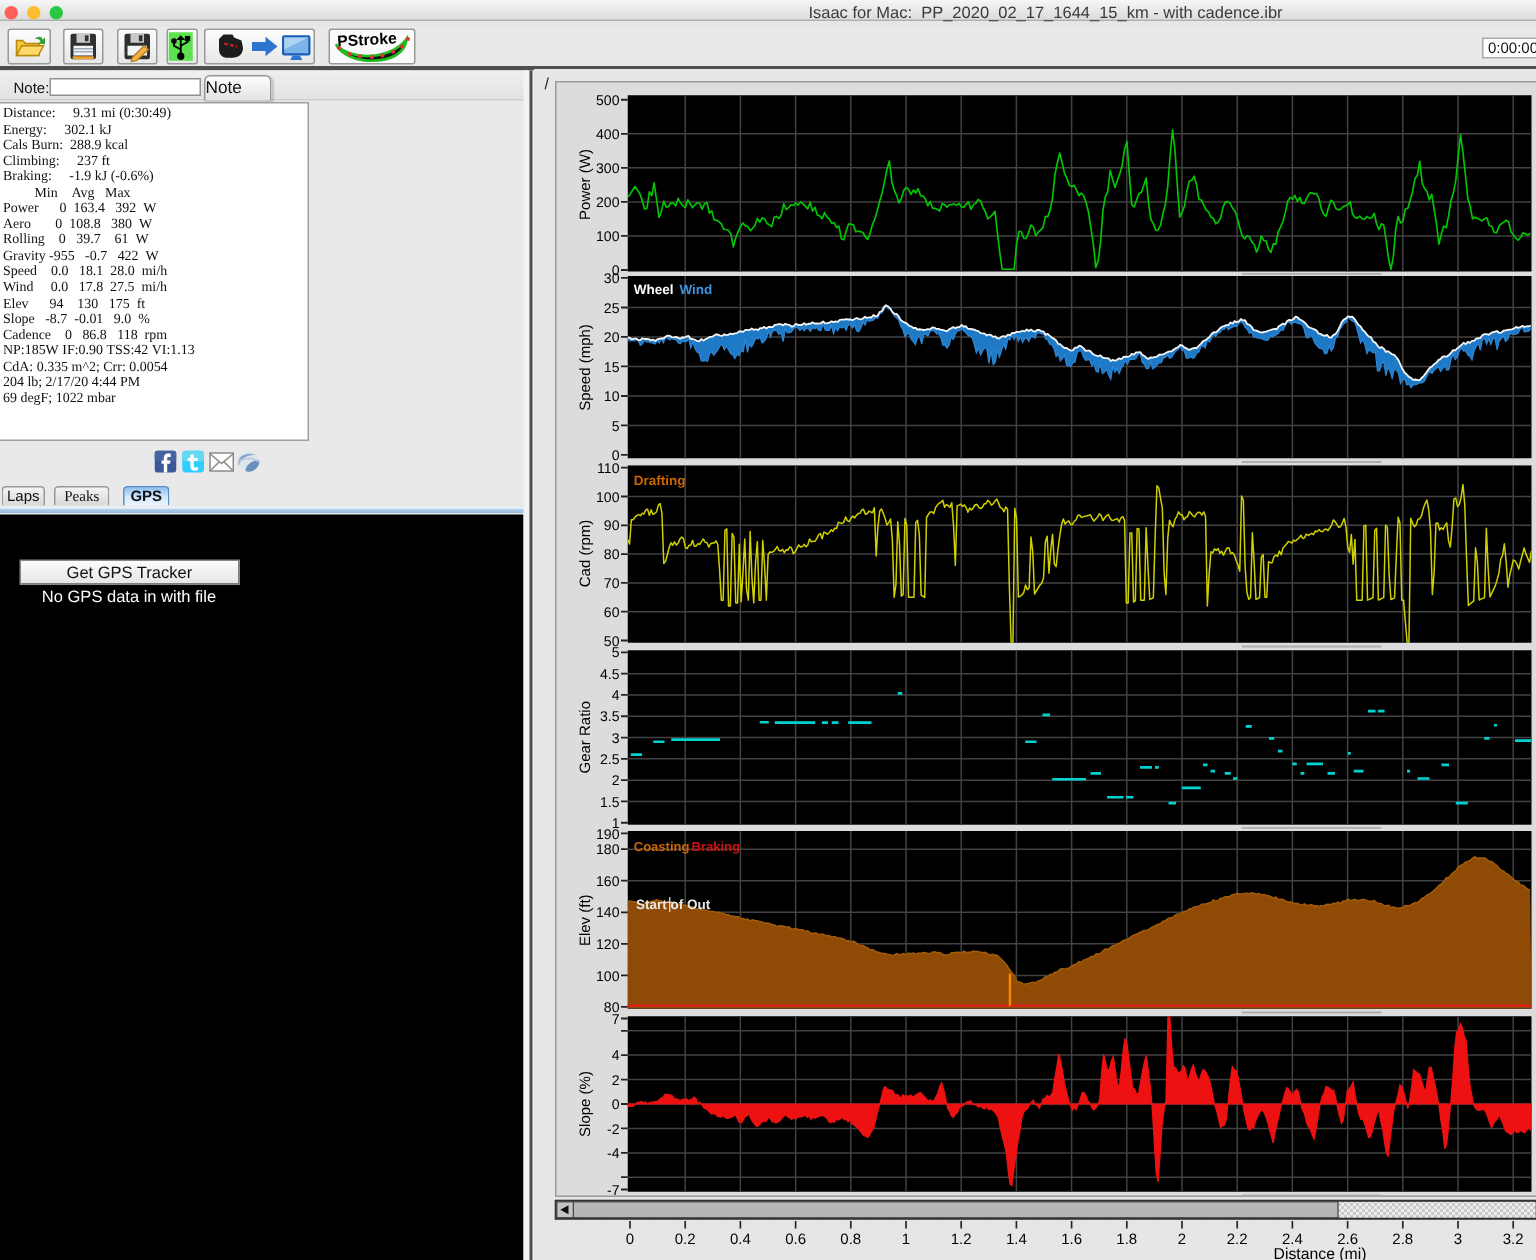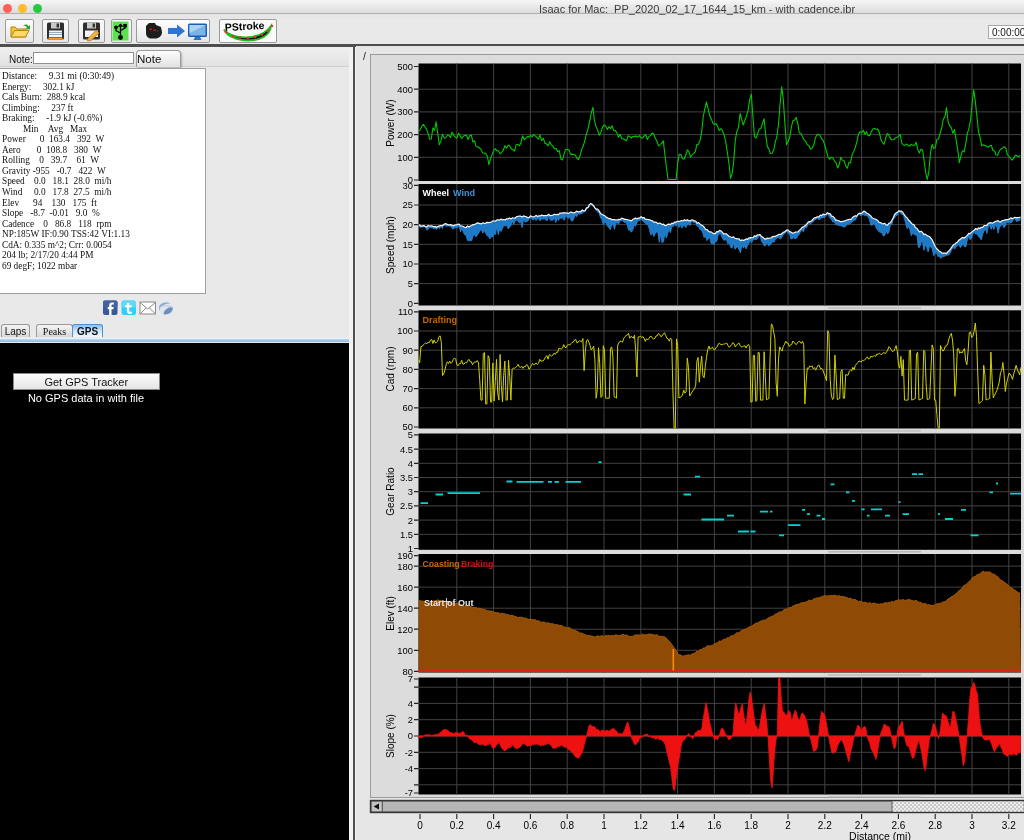--- a/index.html
+++ b/index.html
@@ -157,21 +157,21 @@
       <path d="M37 2.5 L44.7 9 L52.5 2.5 M37 14 L43 8 M52.5 14 L46.5 8" stroke="#8a8a8a" stroke-width="1" fill="none"></path>
       <circle cx="63" cy="8" r="7" fill="#dde6ef"></circle>
       <path d="M56.5 5.5 C59 2.5 64 1.5 67.5 3.5 C64 3 60 4.5 57.8 7 C56.8 8.2 56.2 9.8 56.4 11.3 C55.7 9.5 55.8 7.2 56.5 5.5 Z" fill="#8aa6c8"></path>
       <path d="M69.8 7 C67 6.5 63.5 8.2 61.8 10.5 C60.9 11.7 60.5 13 60.8 14.2 C64.5 15.3 68.8 12.8 69.8 9 Z" fill="#6d8fbd"></path>
       <path d="M55.9 7.5 Q63 3.8 70 7.8" stroke="#b6c8dd" stroke-width="1" fill="none"></path>
     </svg>
   </div>
   <div id="tabs">
     <div class="tab" style="left:1px; width:29px;">Laps</div>
     <div class="tab" style="left:36px; width:37px;font-family:Liberation Serif, serif;">Peaks</div>
-    <div class="tab" id="tabgps" style="left:72px; width:31px;">GPS</div>
+    <div class="tab" id="tabgps" style="left:82px; width:31px;">GPS</div>
   </div>
   <div id="blueline"></div>
   <div id="gpsblack">
     <div id="gpsbtn">Get GPS Tracker</div>
     <div id="gpsmsg">No GPS data in with file</div>
   </div>
 </div>
 <div id="sash">
     <div id="sashline"></div>
   </div>

